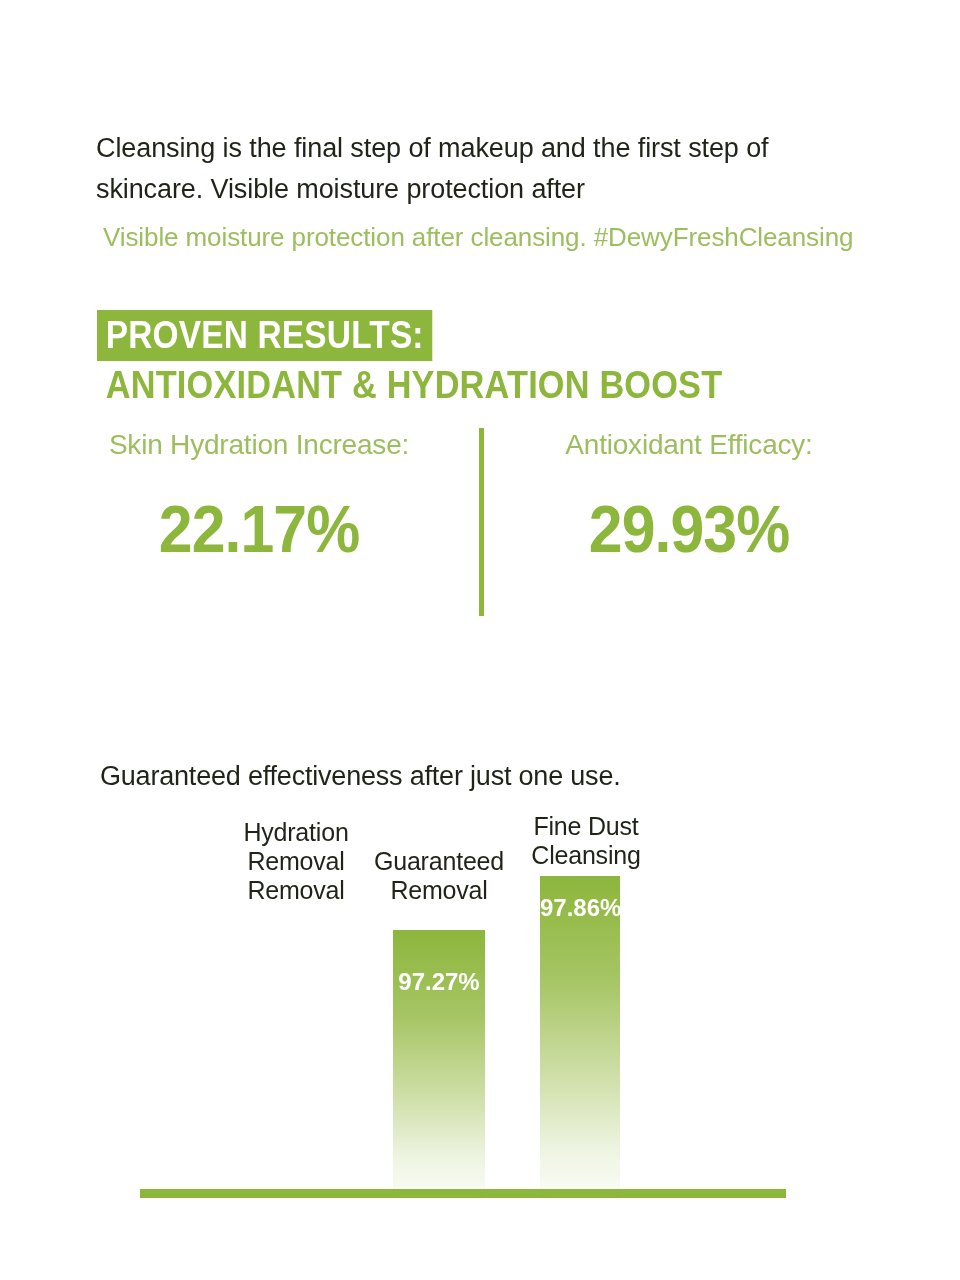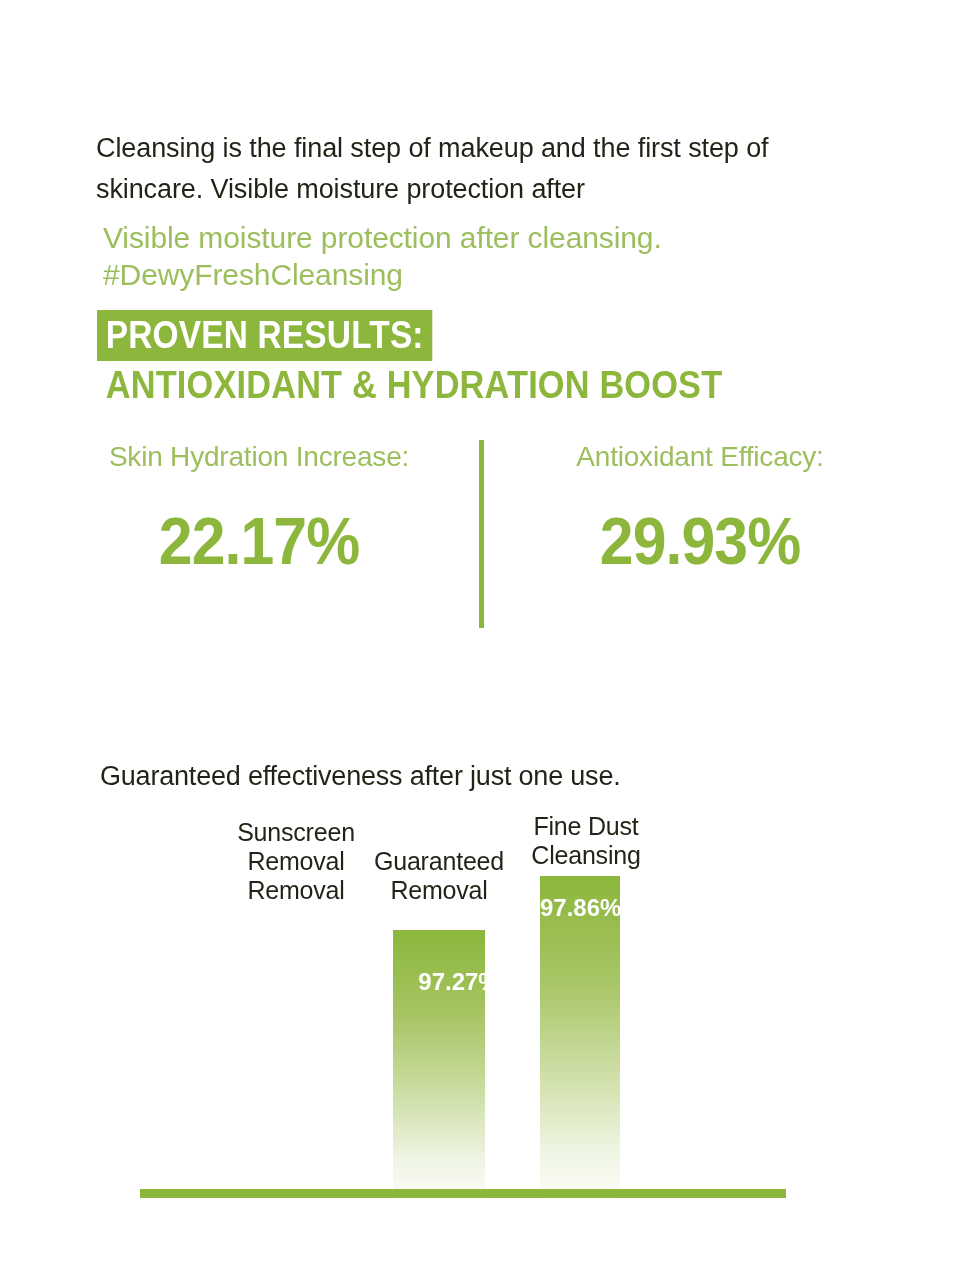--- a/index.html
+++ b/index.html
@@ -31,21 +31,21 @@
     line-height: 41px;
     color: #1f2417;
     font-family: "Liberation Sans", sans-serif;
     letter-spacing: -0.1px;
   }
   .intro-green {
     position: absolute;
     left: 103px;
     top: 219px;
     width: 760px;
-    font-size: 30px;
+    font-size: 26px;
     line-height: 37px;
     color: #9cbe5c;
     letter-spacing: -0.1px;
   }
 
   
   .headline-block {
     position: absolute;
     left: 97px;
     top: 310px;
@@ -79,38 +79,37 @@
     padding-left: 10px;
   }
 
   
   .stats {
     position: absolute;
     left: 0;
     top: 428px;
     width: 885px;
     height: 195px;
-    margin-top: 12px;
   }
   .stat-divider {
     position: absolute;
     left: 479px;
     top: 0px;
     width: 5px;
     height: 188px;
     background: #8cb63c;
   }
   .stat {
     position: absolute;
     top: 0;
     width: 430px;
     text-align: center;
   }
   .stat-left { left: 44px; }
-  .stat-right { left: 485px; text-align: center; }
+  .stat-right { left: 474px; text-align: center; }
   .stat-label {
     font-size: 28px;
     line-height: 34px;
     color: #9cbe5c;
     letter-spacing: -0.2px;
   }
   .stat-value {
     margin-top: 32px;
     font-size: 66px;
     line-height: 70px;
@@ -212,31 +211,31 @@
       <div class="stat-label">Antioxidant Efficacy:</div>
       <div class="stat-value">29.93%</div>
     </div>
   </div>
 
   <div class="subnote">Guaranteed effectiveness after just one use.</div>
 
   <div class="chart">
 
     <div class="bar-cat-label" style="left:216px; top:8px;">
-      <div>Sunscreen</div>
+      <div>Hydration</div>
       <div>Removal</div>
       <div>Removal</div>
     </div>
 
     <div class="bar-cat-label" style="left:359px; top:37px;">
       <div>Guaranteed</div>
       <div>Removal</div>
     </div>
     <div class="bar" style="left:393px; top:120px; width:92px; height:269px;">
-      <div class="bar-value" style="top:38px;padding-left:20px;">97.27%</div>
+      <div class="bar-value" style="top:38px;">97.27%</div>
     </div>
 
     <div class="bar-cat-label" style="left:506px; top:2px;">
       <div>Fine Dust</div>
       <div>Cleansing</div>
     </div>
     <div class="bar" style="left:540px; top:66px; width:80px; height:323px;">
       <div class="bar-value" style="top:18px;">97.86%</div>
     </div>
   </div>

